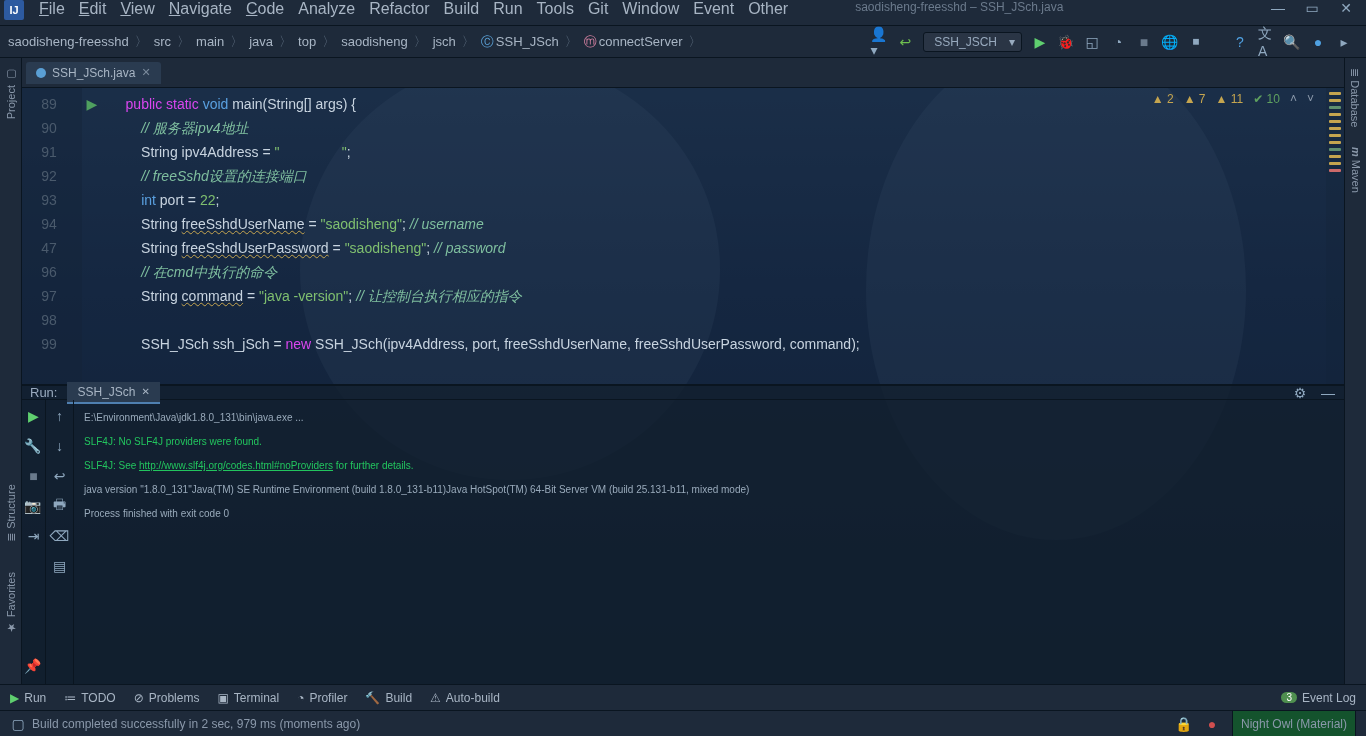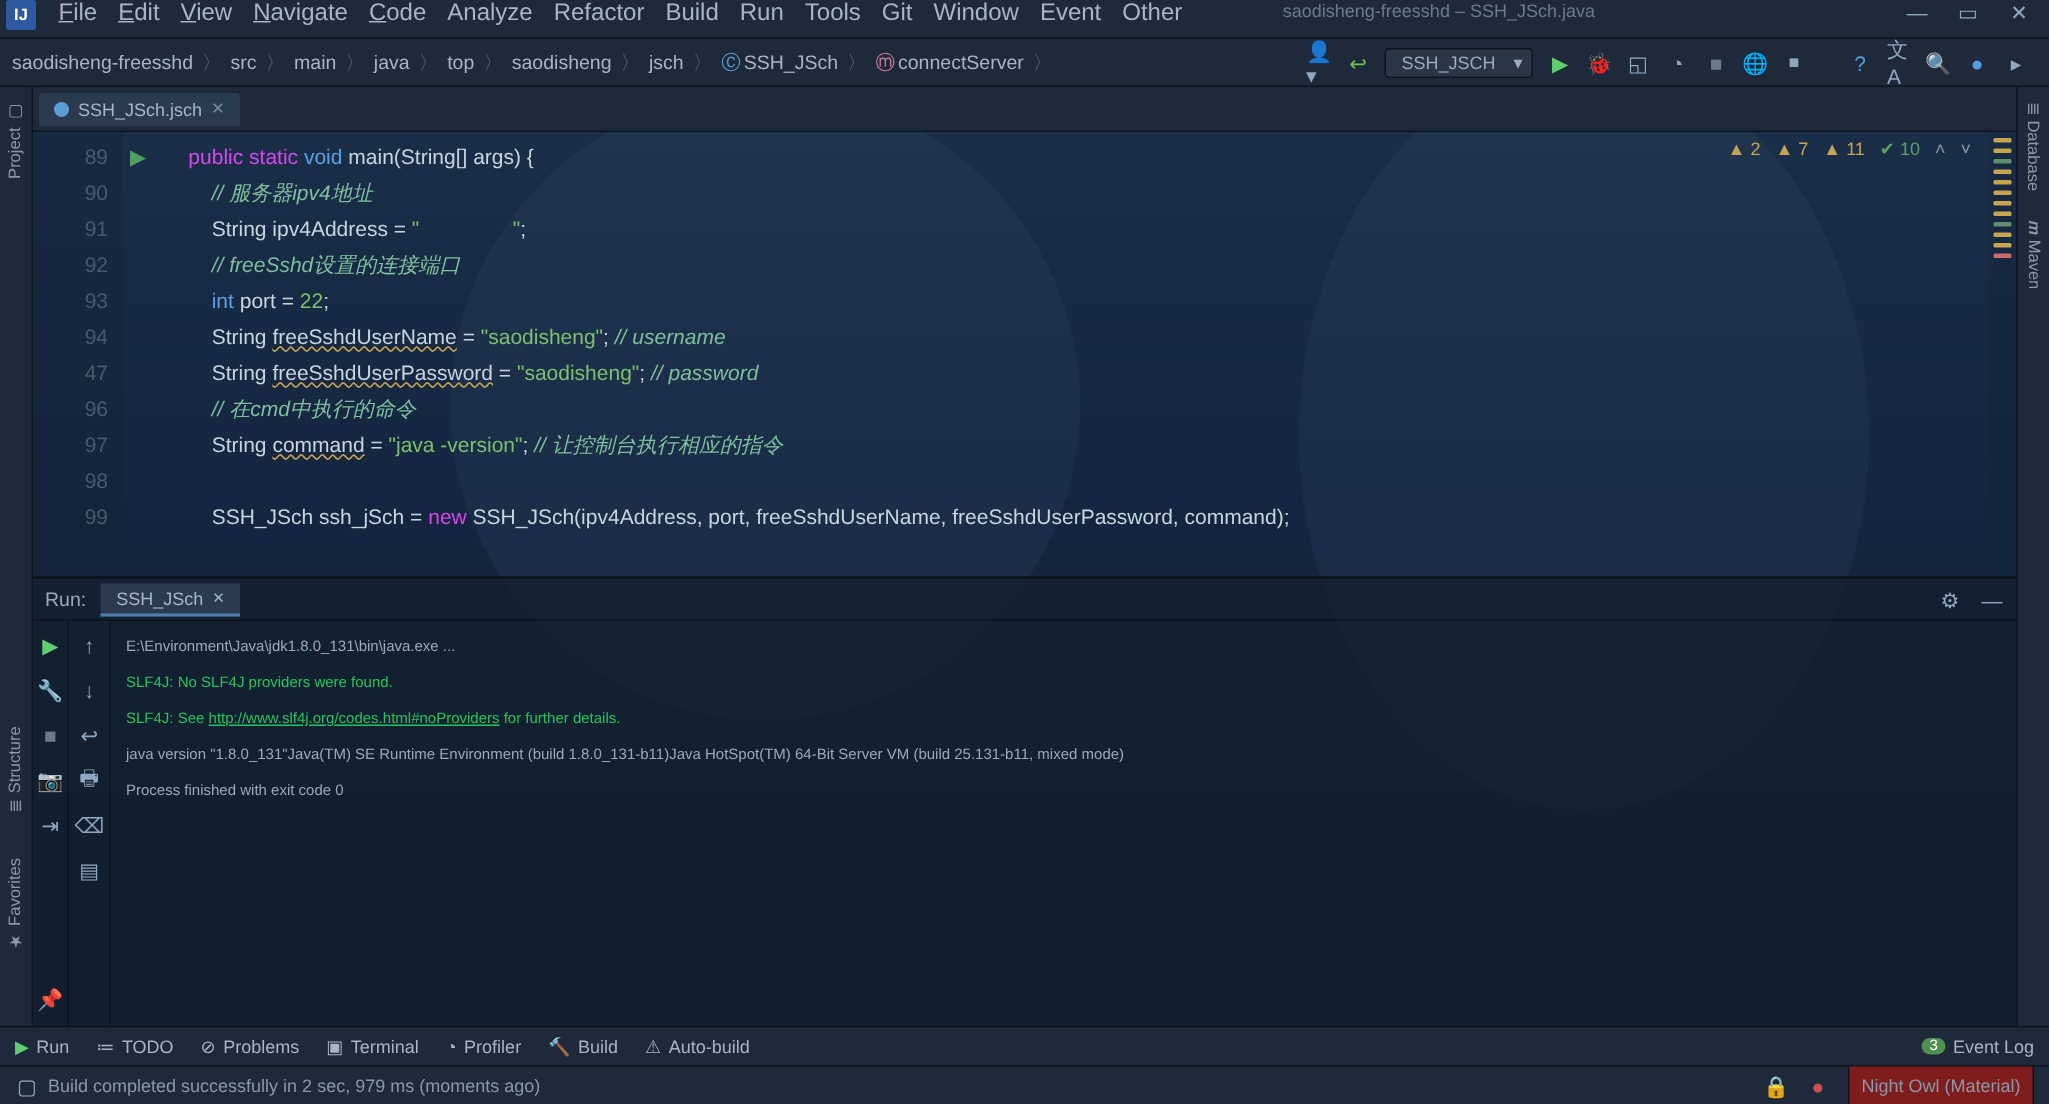--- a/index.html
+++ b/index.html
@@ -23,49 +23,49 @@
 .sidebar-l { width:22px; background:#1e2a3a; border-right:1px solid #0a1520; display:flex; flex-direction:column; align-items:center; padding-top:10px; gap:30px; }
 .sidebar-l .tab { writing-mode:vertical-lr; transform:rotate(180deg); font-size:11px; color:#8a98aa; cursor:pointer; display:flex; align-items:center; gap:4px;}
 .sidebar-r { width:22px; background:#1e2a3a; border-left:1px solid #0a1520; display:flex; flex-direction:column; align-items:center; padding-top:10px; gap:20px; }
 .sidebar-r .tab { writing-mode:vertical-lr; font-size:11px; color:#8a98aa; cursor:pointer; }
 .editor-zone { flex:1; display:flex; flex-direction:column; }
 .tabbar { height:30px; background:#1e2a3a; display:flex; align-items:center; padding-left:4px; border-bottom:1px solid #0a1520;}
 .filetab { background:#2a3b50; padding:4px 10px; display:flex; align-items:center; gap:6px; font-size:12px; border-radius:3px 3px 0 0;}
 .filetab .dot { width:10px; height:10px; border-radius:50%; background:#5a9fd4;}
 .filetab .x { color:#7a8a9c; cursor:pointer; font-size:11px;}
 .editor { flex:1; display:flex; font-family:Consolas,monospace; font-size:14px; overflow:hidden; position:relative; background:rgba(15,30,50,.5); }
-.gutter { width:60px; text-align:right; padding:4px 10px 0 4px; color:#4a5a6c; line-height:24px; background:rgba(20,35,55,.4);}
+.gutter { width:60px; text-align:center; padding:4px 10px 0 4px; color:#4a5a6c; line-height:24px; background:rgba(20,35,55,.4);}
 .gicons { width:20px; padding-top:4px; line-height:24px; text-align:center; color:#4fa05f; }
 .code { flex:1; padding:4px 8px; line-height:24px; white-space:pre; color:#c8d4e0; overflow:hidden; position:relative;}
 .kw { color:#d946ef; } .kw2 { color:#5aa0e0; } .str { color:#7fbf6f; } .cmt { color:#7fbf9f; font-style:italic; }
 .wavy { text-decoration:underline wavy #c5a54f; text-decoration-thickness:1px; }
 .minimap { width:18px; background:rgba(20,35,55,.3); display:flex; flex-direction:column; gap:4px; padding:4px 3px;}
 .minimap div { height:3px; background:#c5a54f; border-radius:1px;}
 .minimap .g { background:#5f8f6f;}
 .inspect { position:absolute; top:4px; right:30px; display:flex; gap:10px; font-size:12px; align-items:center; color:#a8b5c4;}
 .inspect .w { color:#c5a54f;}
 .inspect .g { color:#5fa05f;}
 .runpanel { height:300px; background:rgba(18,30,45,.85); border-top:2px solid #0a1520; display:flex; flex-direction:column; position:relative; z-index:2;}
-.runhead { height:28px; display:flex; align-items:center; padding:0 8px; border-bottom:1px solid #0a1520; gap:10px;}
+.runhead { height:14px; display:flex; align-items:center; padding:0 8px; border-bottom:1px solid #0a1520; gap:10px;}
 .runhead .lbl { color:#9aaabe; font-size:13px;}
 .runtab { background:#2a3b50; padding:3px 10px; display:flex; align-items:center; gap:6px; font-size:12px; border-bottom:2px solid #4f7fb0;}
 .runhead .rgt { margin-left:auto; display:flex; gap:12px; color:#8a98aa;}
 .runbody { flex:1; display:flex; }
 .runside { width:24px; display:flex; flex-direction:column; align-items:center; gap:14px; padding-top:8px; border-right:1px solid #0a1520; }
 .runside2 { width:28px; display:flex; flex-direction:column; align-items:center; gap:14px; padding-top:8px; border-right:1px solid #0a1520; }
 .console { flex:1; font-family:Consolas,monospace; font-size:10px; padding:6px 10px; line-height:24px; color:#9ab; }
 .console .err { color:#22c55e; }
 .console .link { text-decoration:underline; }
 .bottombar { position:relative; z-index:2; height:26px; background:#1e2a3a; border-top:1px solid #0a1520; display:flex; align-items:center; gap:18px; padding:0 10px; font-size:12px;}
 .bottombar .item { display:flex; align-items:center; gap:5px; cursor:pointer;}
 .bottombar .rgt { margin-left:auto;}
 .badge { background:#4f8f4f; color:#fff; border-radius:8px; padding:0 5px; font-size:10px;}
 .statusbar { position:relative; z-index:2; height:26px; background:#1e2a3a; border-top:1px solid #0a1520; display:flex; align-items:center; padding:0 10px; font-size:12px; color:#8a98aa;}
 .statusbar .rgt { margin-left:auto; display:flex; align-items:center; gap:12px;}
-.themebox { background:#7f1d1d; padding:6px 8px; border:1px solid #0a1520;}
+.themebox { background:#14532d; padding:6px 8px; border:1px solid #0a1520;}
 .green-tri { color:#5fcf6f;}
 </style>
 </head>
 <body>
 
 <div class="bgimg">
   <div class="bgshape" style="width:420px;height:420px;left:300px;top:60px;"></div>
   <div class="bgshape" style="width:380px;height:500px;right:120px;top:40px;"></div>
 </div>
 
@@ -142,21 +142,21 @@
     <div style="flex:1;"></div>
     <div class="tab">≣ <span>Structure</span></div>
     <div class="tab">★ <span>Favorites</span></div>
     <div style="height:20px;"></div>
   </div>
 
   <div class="editor-zone">
     <div class="tabbar">
       <div class="filetab">
         <span class="dot"></span>
-        <span>SSH_JSch.jsch</span>
+        <span>SSH_JSch.java</span>
         <span class="x">✕</span>
       </div>
     </div>
 
     <div class="editor">
       <div class="gutter" id="gutter">
           <div>89</div>
           <div>90</div>
           <div>91</div>
           <div>92</div>

